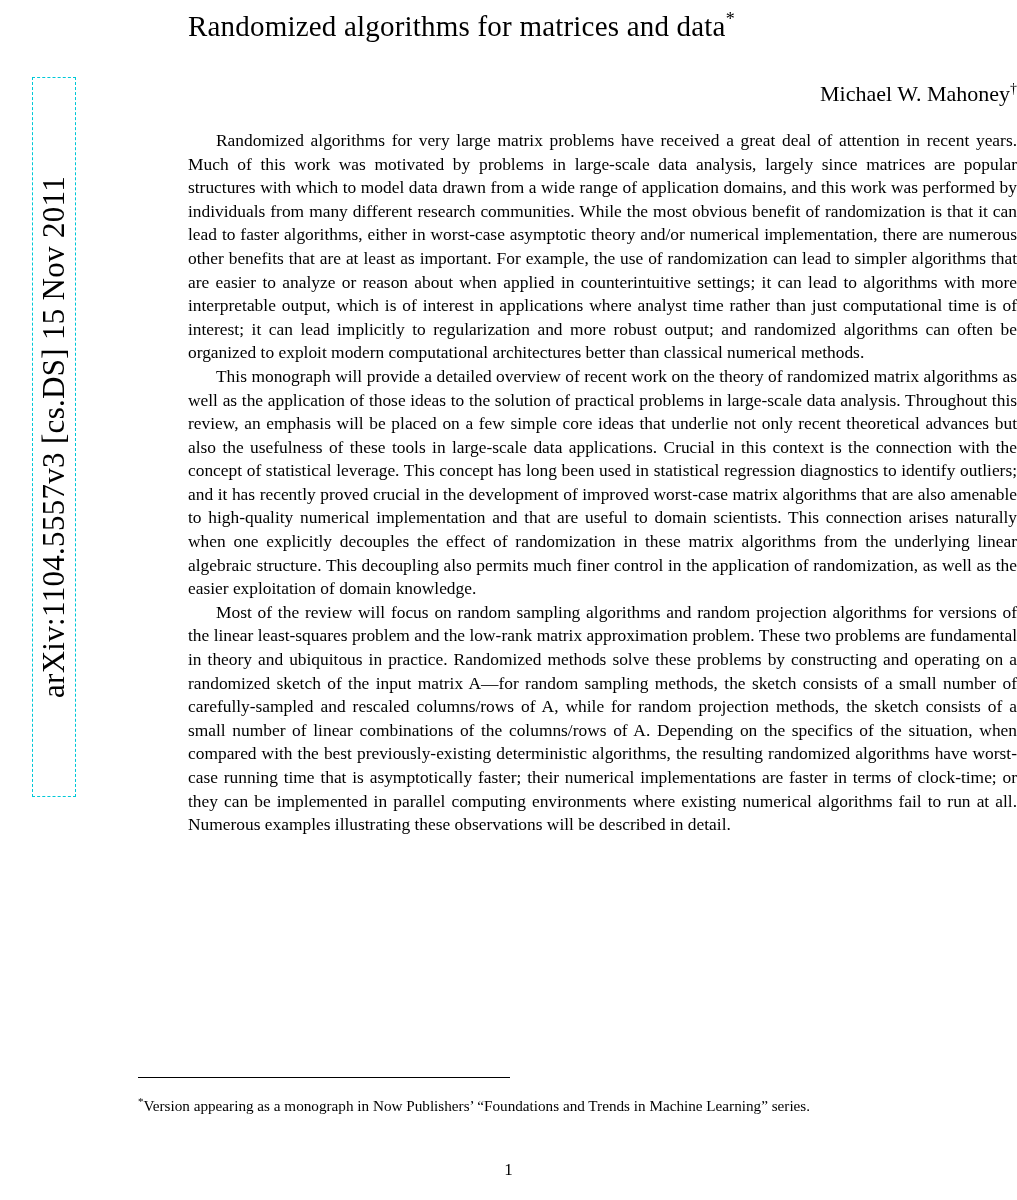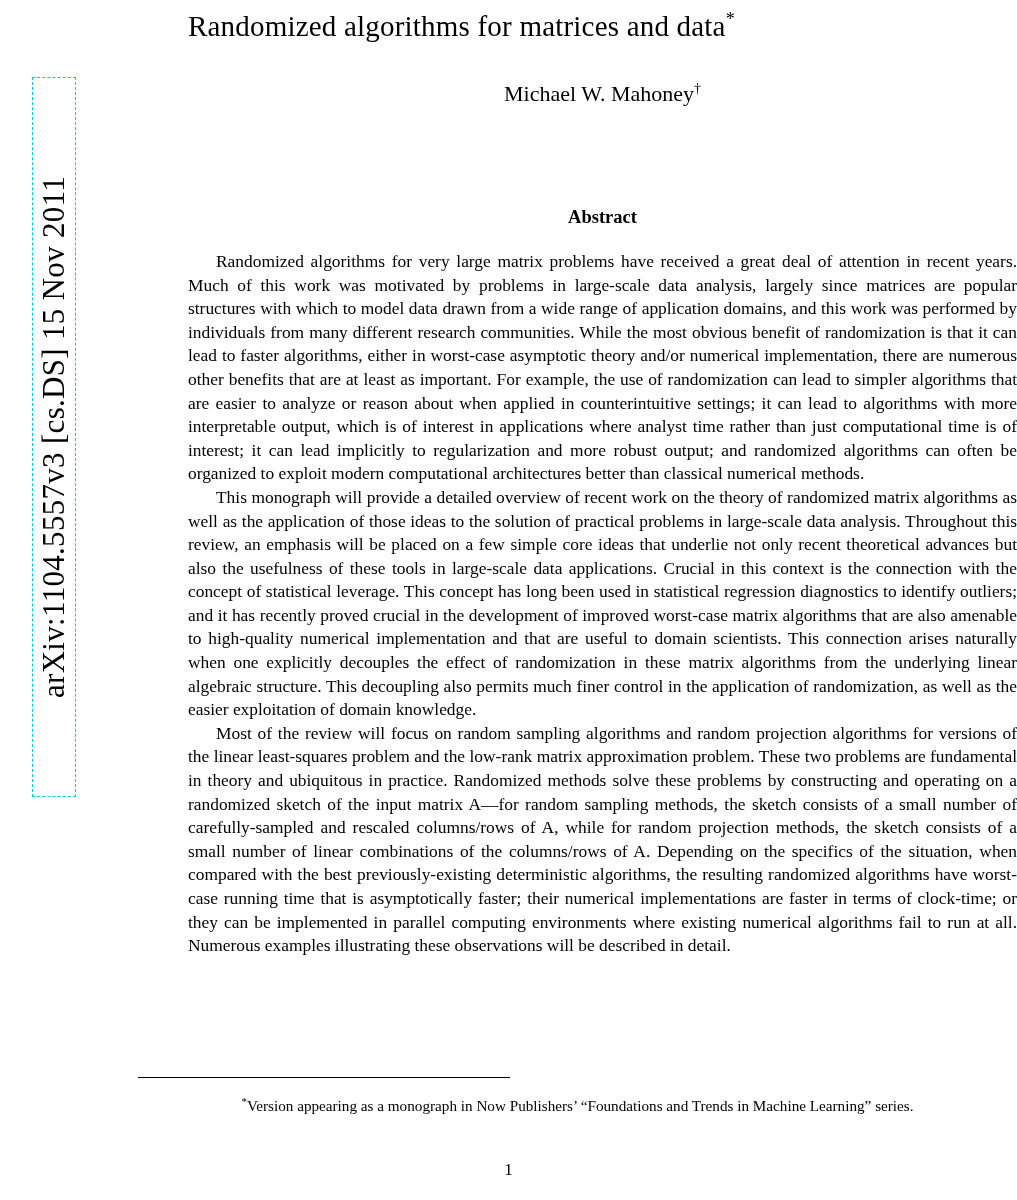--- a/index.html
+++ b/index.html
@@ -56,21 +56,21 @@
   .title {
     text-align: left;
     font-size: 29px;
     line-height: 34px;
     margin-top: 2px;
     letter-spacing: 0.2px;
   }
   .title .sup { font-size: 18px; vertical-align: super; }
 
   .author {
-    text-align: center;
+    text-align: right;
     font-size: 22px;
     margin-top: 38px;
   }
   .author .sup { font-size: 14px; vertical-align: super; }
 
   .abstract-head {
     text-align: center;
     font-weight: bold;
     font-size: 18.5px;
     margin-top: 100px;
@@ -98,21 +98,21 @@
   }
   .footnotes {
     position: absolute;
     left: 138px;
     top: 1090px;
     width: 879px;
     font-size: 15.2px;
     line-height: 23px;
   }
   .footnotes .fn {
-    text-align: center;
+    text-align: left;
   }
   .footnotes .fn .mark {
     font-size: 11px;
     vertical-align: super;
   }
 
   .page-number {
     position: absolute;
     left: 0;
     top: 1160px;
@@ -129,21 +129,20 @@
   <div class="arxiv-stamp">
     <span class="stamp-text">arXiv:1104.5557v3  [cs.DS]  15 Nov 2011</span>
   </div>
 
   <div class="content">
 
     <div class="title"><span>Randomized algorithms for matrices and data</span><span class="sup">*</span></div>
 
     <div class="author"><span>Michael W. Mahoney</span><span class="sup">†</span></div>
 
-    <div class="abstract-head">Abstract</div>
 
     <p class="para first">Randomized algorithms for very large matrix problems have received a great deal of attention in recent years. Much of this work was motivated by problems in large-scale data analysis, largely since matrices are popular structures with which to model data drawn from a wide range of application domains, and this work was performed by individuals from many different research communities. While the most obvious benefit of randomization is that it can lead to faster algorithms, either in worst-case asymptotic theory and/or numerical implementation, there are numerous other benefits that are at least as important. For example, the use of randomization can lead to simpler algorithms that are easier to analyze or reason about when applied in counterintuitive settings; it can lead to algorithms with more interpretable output, which is of interest in applications where analyst time rather than just computational time is of interest; it can lead implicitly to regularization and more robust output; and randomized algorithms can often be organized to exploit modern computational architectures better than classical numerical methods.</p>
     <p class="para">This monograph will provide a detailed overview of recent work on the theory of randomized matrix algorithms as well as the application of those ideas to the solution of practical problems in large-scale data analysis. Throughout this review, an emphasis will be placed on a few simple core ideas that underlie not only recent theoretical advances but also the usefulness of these tools in large-scale data applications. Crucial in this context is the connection with the concept of statistical leverage. This concept has long been used in statistical regression diagnostics to identify outliers; and it has recently proved crucial in the development of improved worst-case matrix algorithms that are also amenable to high-quality numerical implementation and that are useful to domain scientists. This connection arises naturally when one explicitly decouples the effect of randomization in these matrix algorithms from the underlying linear algebraic structure. This decoupling also permits much finer control in the application of randomization, as well as the easier exploitation of domain knowledge.</p>
     <p class="para">Most of the review will focus on random sampling algorithms and random projection algorithms for versions of the linear least-squares problem and the low-rank matrix approximation problem. These two problems are fundamental in theory and ubiquitous in practice. Randomized methods solve these problems by constructing and operating on a randomized sketch of the input matrix A—for random sampling methods, the sketch consists of a small number of carefully-sampled and rescaled columns/rows of A, while for random projection methods, the sketch consists of a small number of linear combinations of the columns/rows of A. Depending on the specifics of the situation, when compared with the best previously-existing deterministic algorithms, the resulting randomized algorithms have worst-case running time that is asymptotically faster; their numerical implementations are faster in terms of clock-time; or they can be implemented in parallel computing environments where existing numerical algorithms fail to run at all. Numerous examples illustrating these observations will be described in detail.</p>
 
   </div>
 
   <div class="footnote-rule"></div>
 
   <div class="footnotes">

